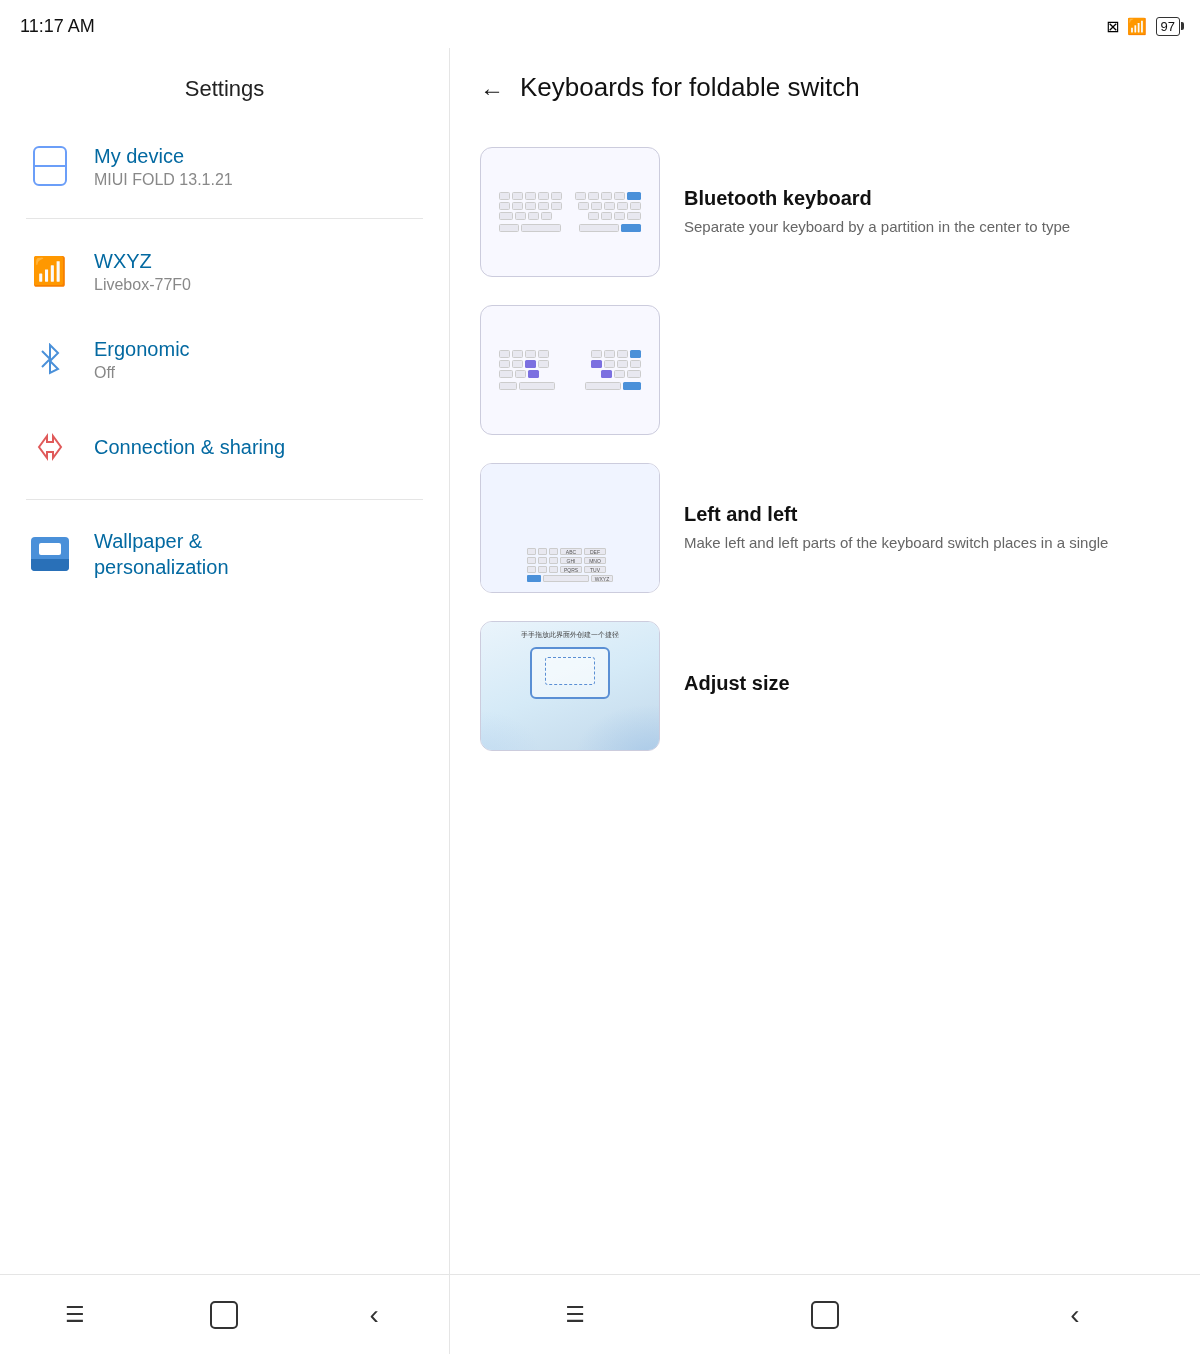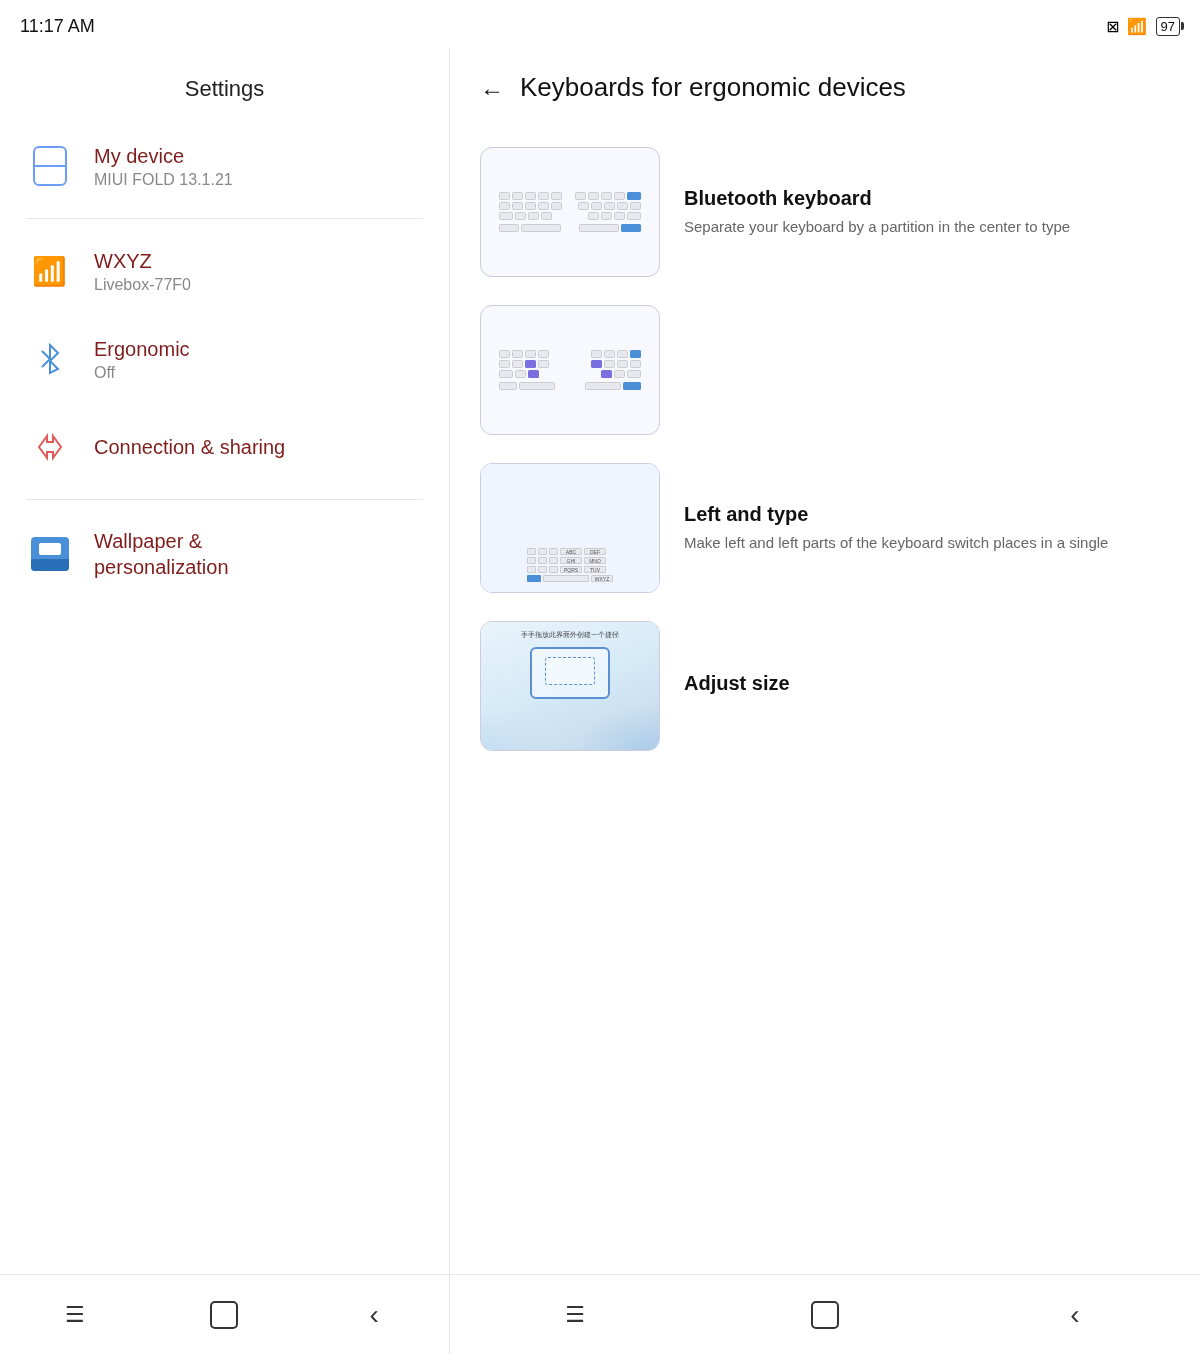--- a/index.html
+++ b/index.html
@@ -107,21 +107,21 @@
       margin-right: 20px;
       flex-shrink: 0;
     }
 
     .settings-text {
       display: flex;
       flex-direction: column;
     }
     .settings-label {
       font-size: 20px;
-      color: #7f1d1d;
+      color: #0369a1;
       font-weight: 400;
       line-height: 1.3;
     }
     .settings-sublabel {
       font-size: 16px;
       color: #888;
       margin-top: 2px;
     }
 
     .divider {
@@ -404,21 +404,21 @@
       </div>
       <div class="nav-btn">
         <span class="nav-back" style="font-size:28px;">‹</span>
       </div>
     </div>
   </div>
 
   <div class="right-panel">
     <div class="right-header">
       <span class="back-arrow">←</span>
-      <span class="right-title">Keyboards for ergonomic devices</span>
+      <span class="right-title">Keyboards for foldable switch</span>
     </div>
 
     <div class="keyboard-list">
 
       <div class="keyboard-item">
         <div class="keyboard-preview">
           <div style="width:100%;height:100%;display:flex;align-items:center;justify-content:center;flex-direction:column;gap:3px;padding:10px;">
 
             <div style="display:flex;flex-direction:column;gap:2px;width:90%;">
               <div style="display:flex;justify-content:space-between;">
@@ -583,21 +583,21 @@
                 <div style="display:flex;gap:2px;">
                   <div style="width:14px;height:7px;background:#4a90d9;border-radius:1px;"></div>
                   <div style="width:46px;height:7px;background:#e8e8f0;border-radius:1px;border:0.5px solid #ccc;"></div>
                   <div style="width:22px;height:7px;background:#e8e8f0;border-radius:1px;border:0.5px solid #ccc;font-size:5px;color:#555;text-align:center;line-height:7px;">WXYZ</div>
                 </div>
               </div>
             </div>
           </div>
         </div>
         <div class="keyboard-info">
-          <div class="keyboard-name">Left and type</div>
+          <div class="keyboard-name">Left and left</div>
           <div class="keyboard-desc">Make left and left parts of the keyboard switch places in a single</div>
         </div>
       </div>
 
       <div class="keyboard-item">
         <div class="keyboard-preview">
           <div style="width:100%;height:100%;position:relative;overflow:hidden;background:linear-gradient(160deg,#eaf4fb 0%,#d5eaf7 50%,#c2d8ea 100%);">
             <div style="position:absolute;top:8px;left:0;right:0;text-align:center;font-size:7px;color:#444;">手手拖放此界面外创建一个捷径</div>
             <div style="position:absolute;top:25px;left:50%;transform:translateX(-50%);width:80px;height:52px;border:2px solid #5a8fd4;border-radius:6px;background:rgba(255,255,255,0.5);">
               <div style="position:absolute;top:8px;left:50%;transform:translateX(-50%);width:50px;height:28px;border:1.5px dashed #5a8fd4;border-radius:3px;background:rgba(255,255,255,0.3);"></div>

